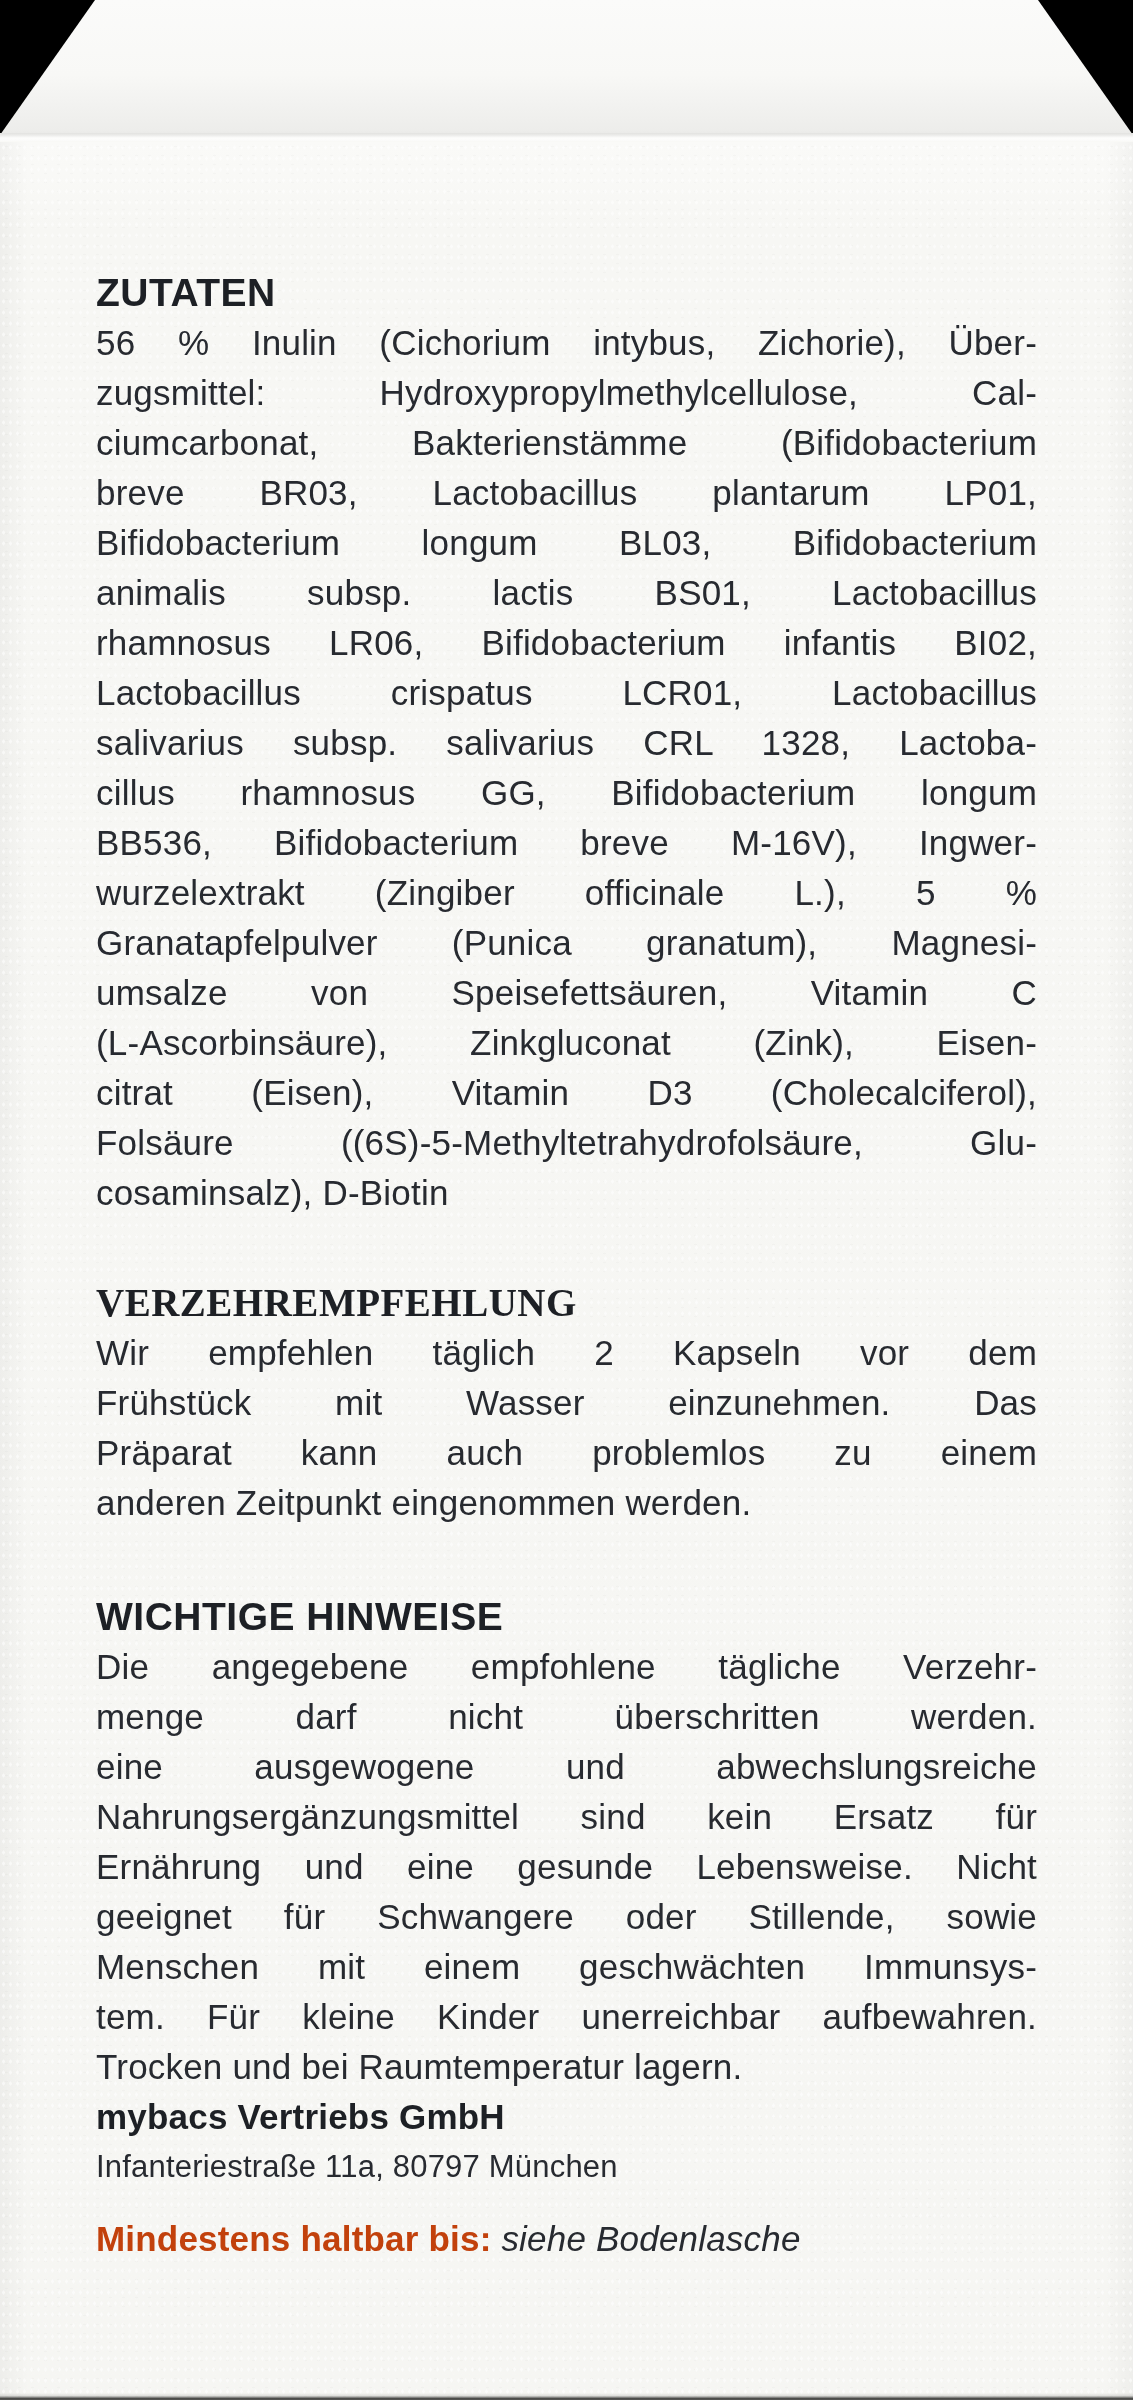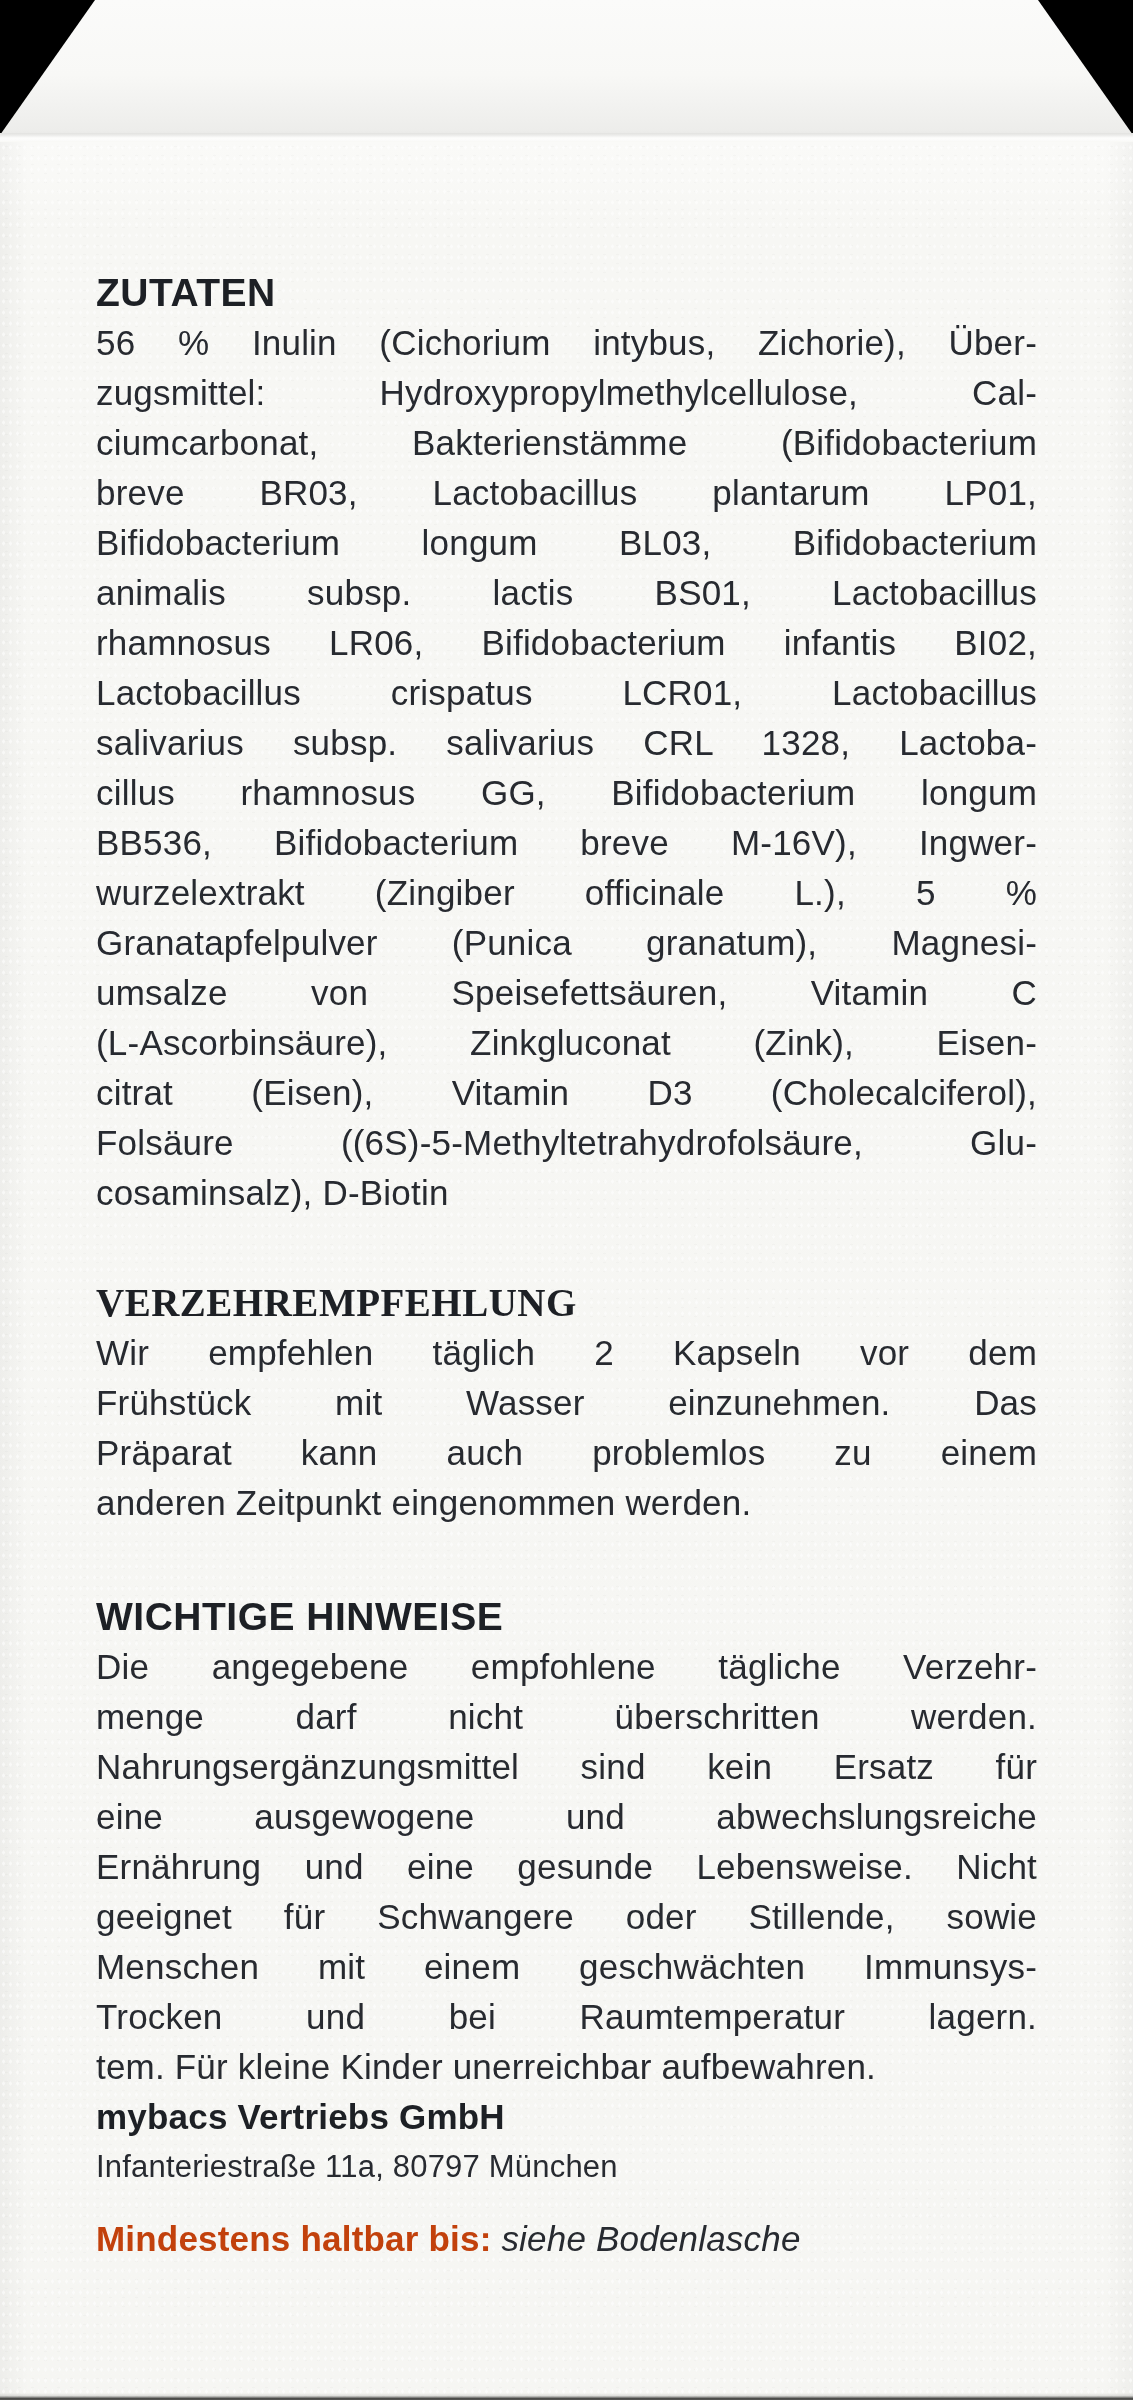--- a/index.html
+++ b/index.html
@@ -104,27 +104,27 @@
         <div class="line">Präparat kann auch problemlos zu einem</div>
         <div class="line">anderen Zeitpunkt eingenommen werden.</div>
       </div>
   </section>
 
   <section>
     <div class="h gap-w">WICHTIGE HINWEISE</div>
     <div class="para">
         <div class="line">Die angegebene empfohlene tägliche Verzehr-</div>
         <div class="line">menge darf nicht überschritten werden.</div>
+        <div class="line">eine ausgewogene und abwechslungsreiche</div>
         <div class="line">Nahrungsergänzungsmittel sind kein Ersatz für</div>
-        <div class="line">eine ausgewogene und abwechslungsreiche</div>
         <div class="line">Ernährung und eine gesunde Lebensweise. Nicht</div>
         <div class="line">geeignet für Schwangere oder Stillende, sowie</div>
         <div class="line">Menschen mit einem geschwächten Immunsys-</div>
+        <div class="line">tem. Für kleine Kinder unerreichbar aufbewahren.</div>
         <div class="line">Trocken und bei Raumtemperatur lagern.</div>
-        <div class="line">tem. Für kleine Kinder unerreichbar aufbewahren.</div>
       </div>
   </section>
 
   <div class="mfr-name">mybacs Vertriebs GmbH</div>
   <div class="mfr-addr">Infanteriestraße 11a, 80797 München</div>
 
   <div class="bb">
     <span class="bb-label">Mindestens haltbar bis:</span><span class="bb-value"> siehe Bodenlasche</span>
   </div>
 

